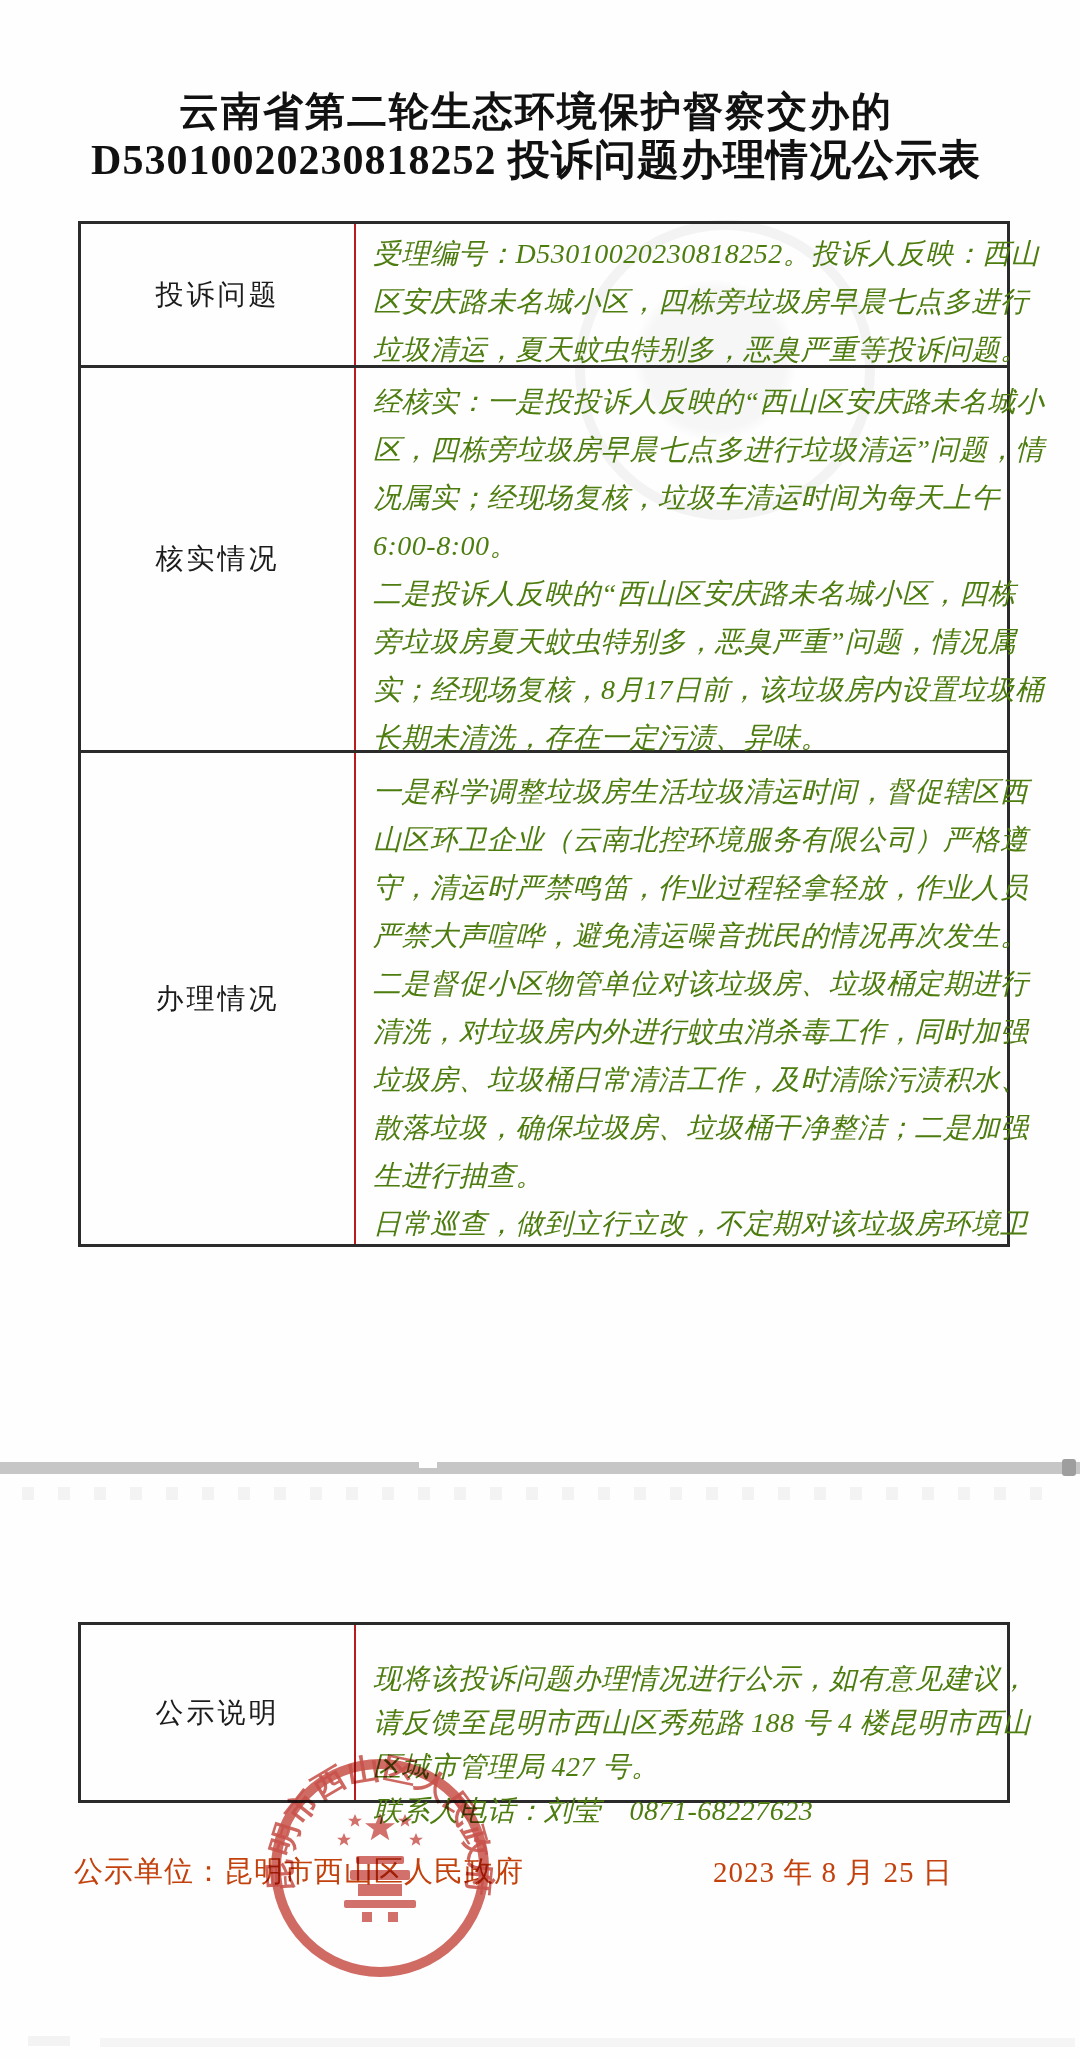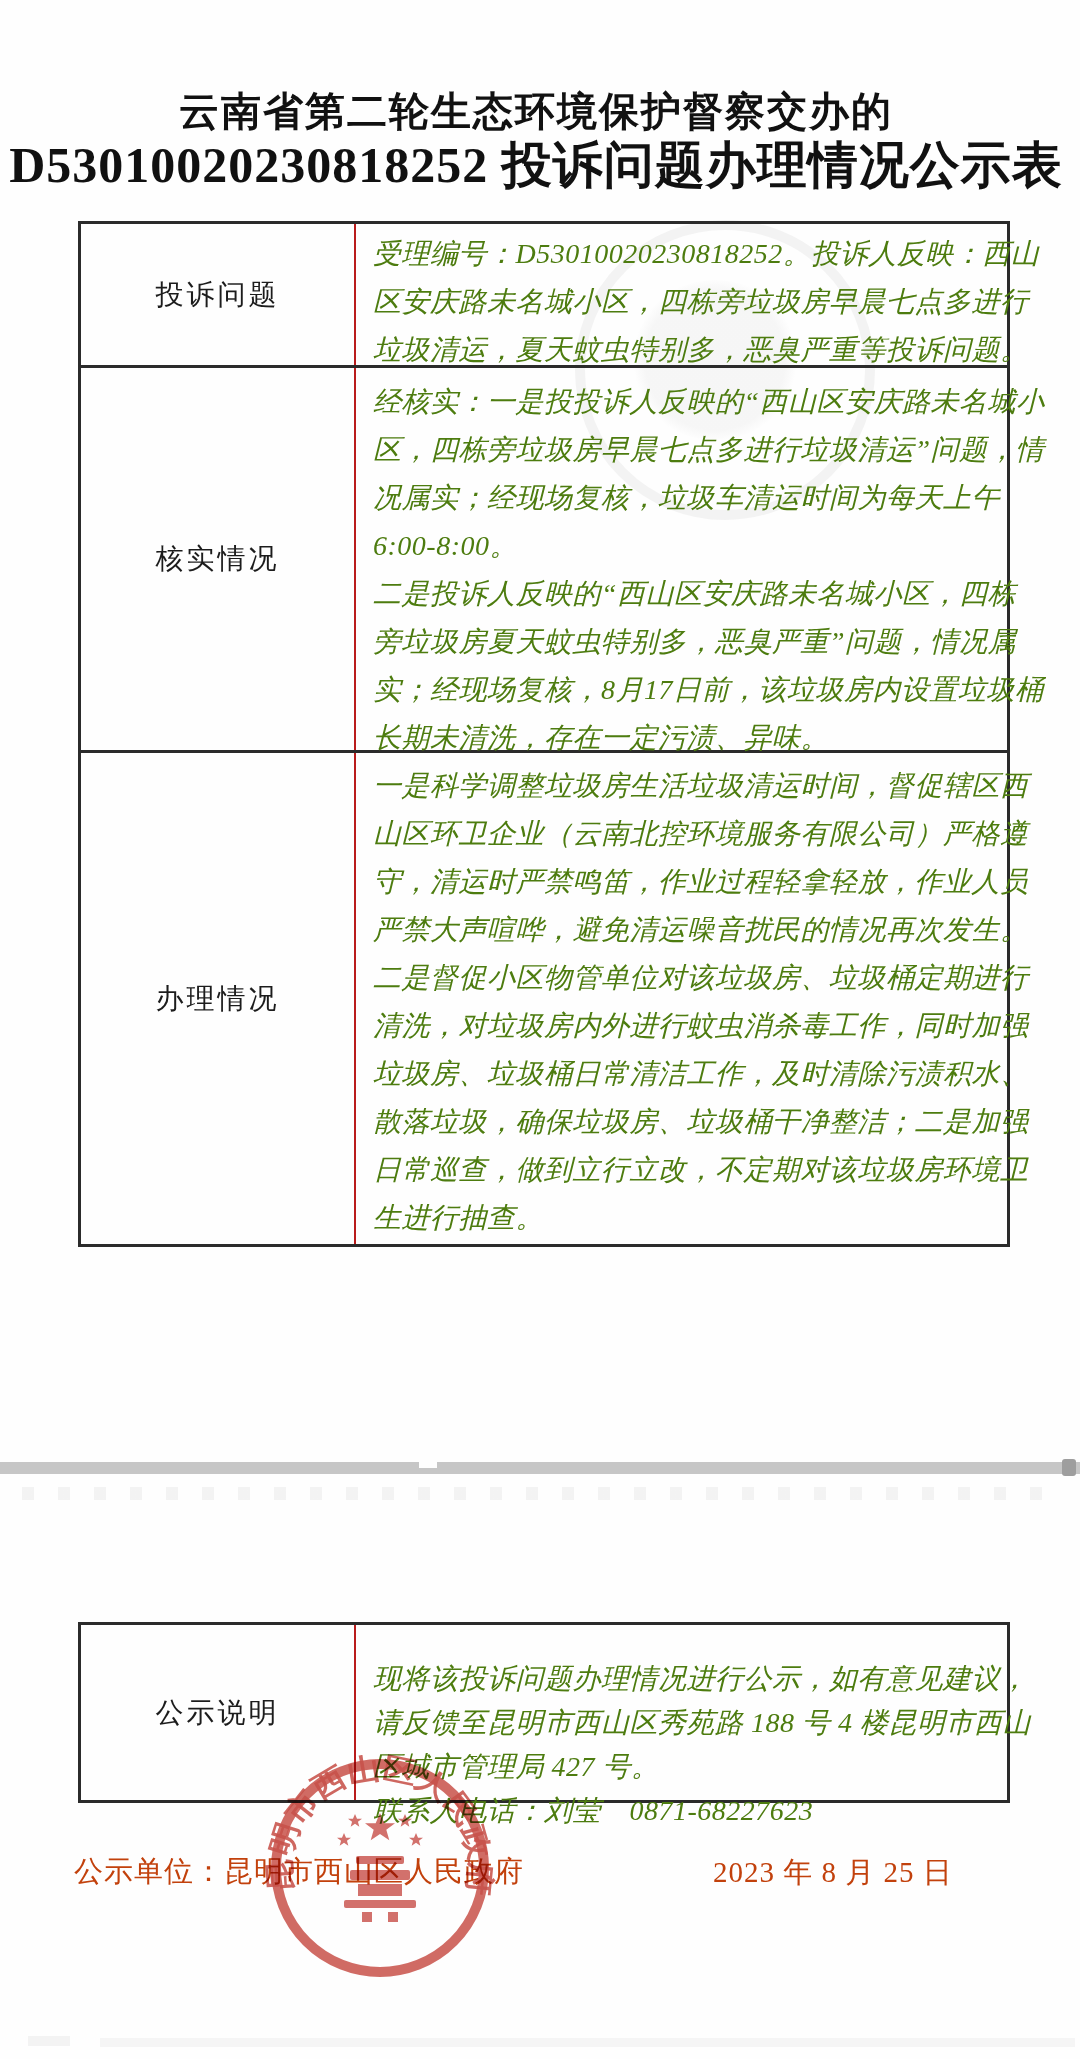--- a/index.html
+++ b/index.html
@@ -8,21 +8,21 @@
     background:#fefefe;
     font-family:"Liberation Serif","DejaVu Serif",serif;
     color:#161616;
   }
   
   .title-line{
     position:absolute;left:0;width:1072px;text-align:center;
     font-weight:bold;color:#111;white-space:pre;
   }
   #title1{top:84px;font-size:40px;letter-spacing:2px;}
-  #title2{top:132px;font-size:50px;letter-spacing:1px;}
+  #title2{top:132px;font-size:42px;letter-spacing:1px;}
   
   .doc-table{
     position:absolute;left:78px;width:932px;
     border:3px solid #2b2b2b;box-sizing:border-box;
     background:rgba(255,255,255,0.0);
   }
   #table1{top:221px;height:1026px;}
   #table2{top:1622px;height:181px;}
   .t-row{display:flex;box-sizing:border-box;}
   .t-row + .t-row{border-top:3px solid #2b2b2b;}
@@ -93,31 +93,31 @@
       <div class="line">况属实；经现场复核，垃圾车清运时间为每天上午</div>
       <div class="line">6:00-8:00。</div>
       <div class="line">二是投诉人反映的“西山区安庆路未名城小区，四栋</div>
       <div class="line">旁垃圾房夏天蚊虫特别多，恶臭严重”问题，情况属</div>
       <div class="line">实；经现场复核，8月17日前，该垃圾房内设置垃圾桶</div>
       <div class="line">长期未清洗，存在一定污渍、异味。</div>
     </div>
   </div>
   <div class="t-row" style="height:494px;">
     <div class="t-label">办理情况</div>
-    <div class="t-content" style="padding-top:9px;">
+    <div class="t-content" style="padding-top:15px;">
       <div class="line">一是科学调整垃圾房生活垃圾清运时间，督促辖区西</div>
       <div class="line">山区环卫企业（云南北控环境服务有限公司）严格遵</div>
       <div class="line">守，清运时严禁鸣笛，作业过程轻拿轻放，作业人员</div>
       <div class="line">严禁大声喧哗，避免清运噪音扰民的情况再次发生。</div>
       <div class="line">二是督促小区物管单位对该垃圾房、垃圾桶定期进行</div>
       <div class="line">清洗，对垃圾房内外进行蚊虫消杀毒工作，同时加强</div>
       <div class="line">垃圾房、垃圾桶日常清洁工作，及时清除污渍积水、</div>
       <div class="line">散落垃圾，确保垃圾房、垃圾桶干净整洁；二是加强</div>
+      <div class="line">生进行抽查。</div>
       <div class="line">日常巡查，做到立行立改，不定期对该垃圾房环境卫</div>
-      <div class="line">生进行抽查。</div>
     </div>
   </div>
 </div>
 
 <div id="gray-band"></div>
 <div id="band-notch"></div>
 <div id="band-cap"></div>
 <div id="dash-row"></div>
 
 <div id="table2" class="doc-table">

